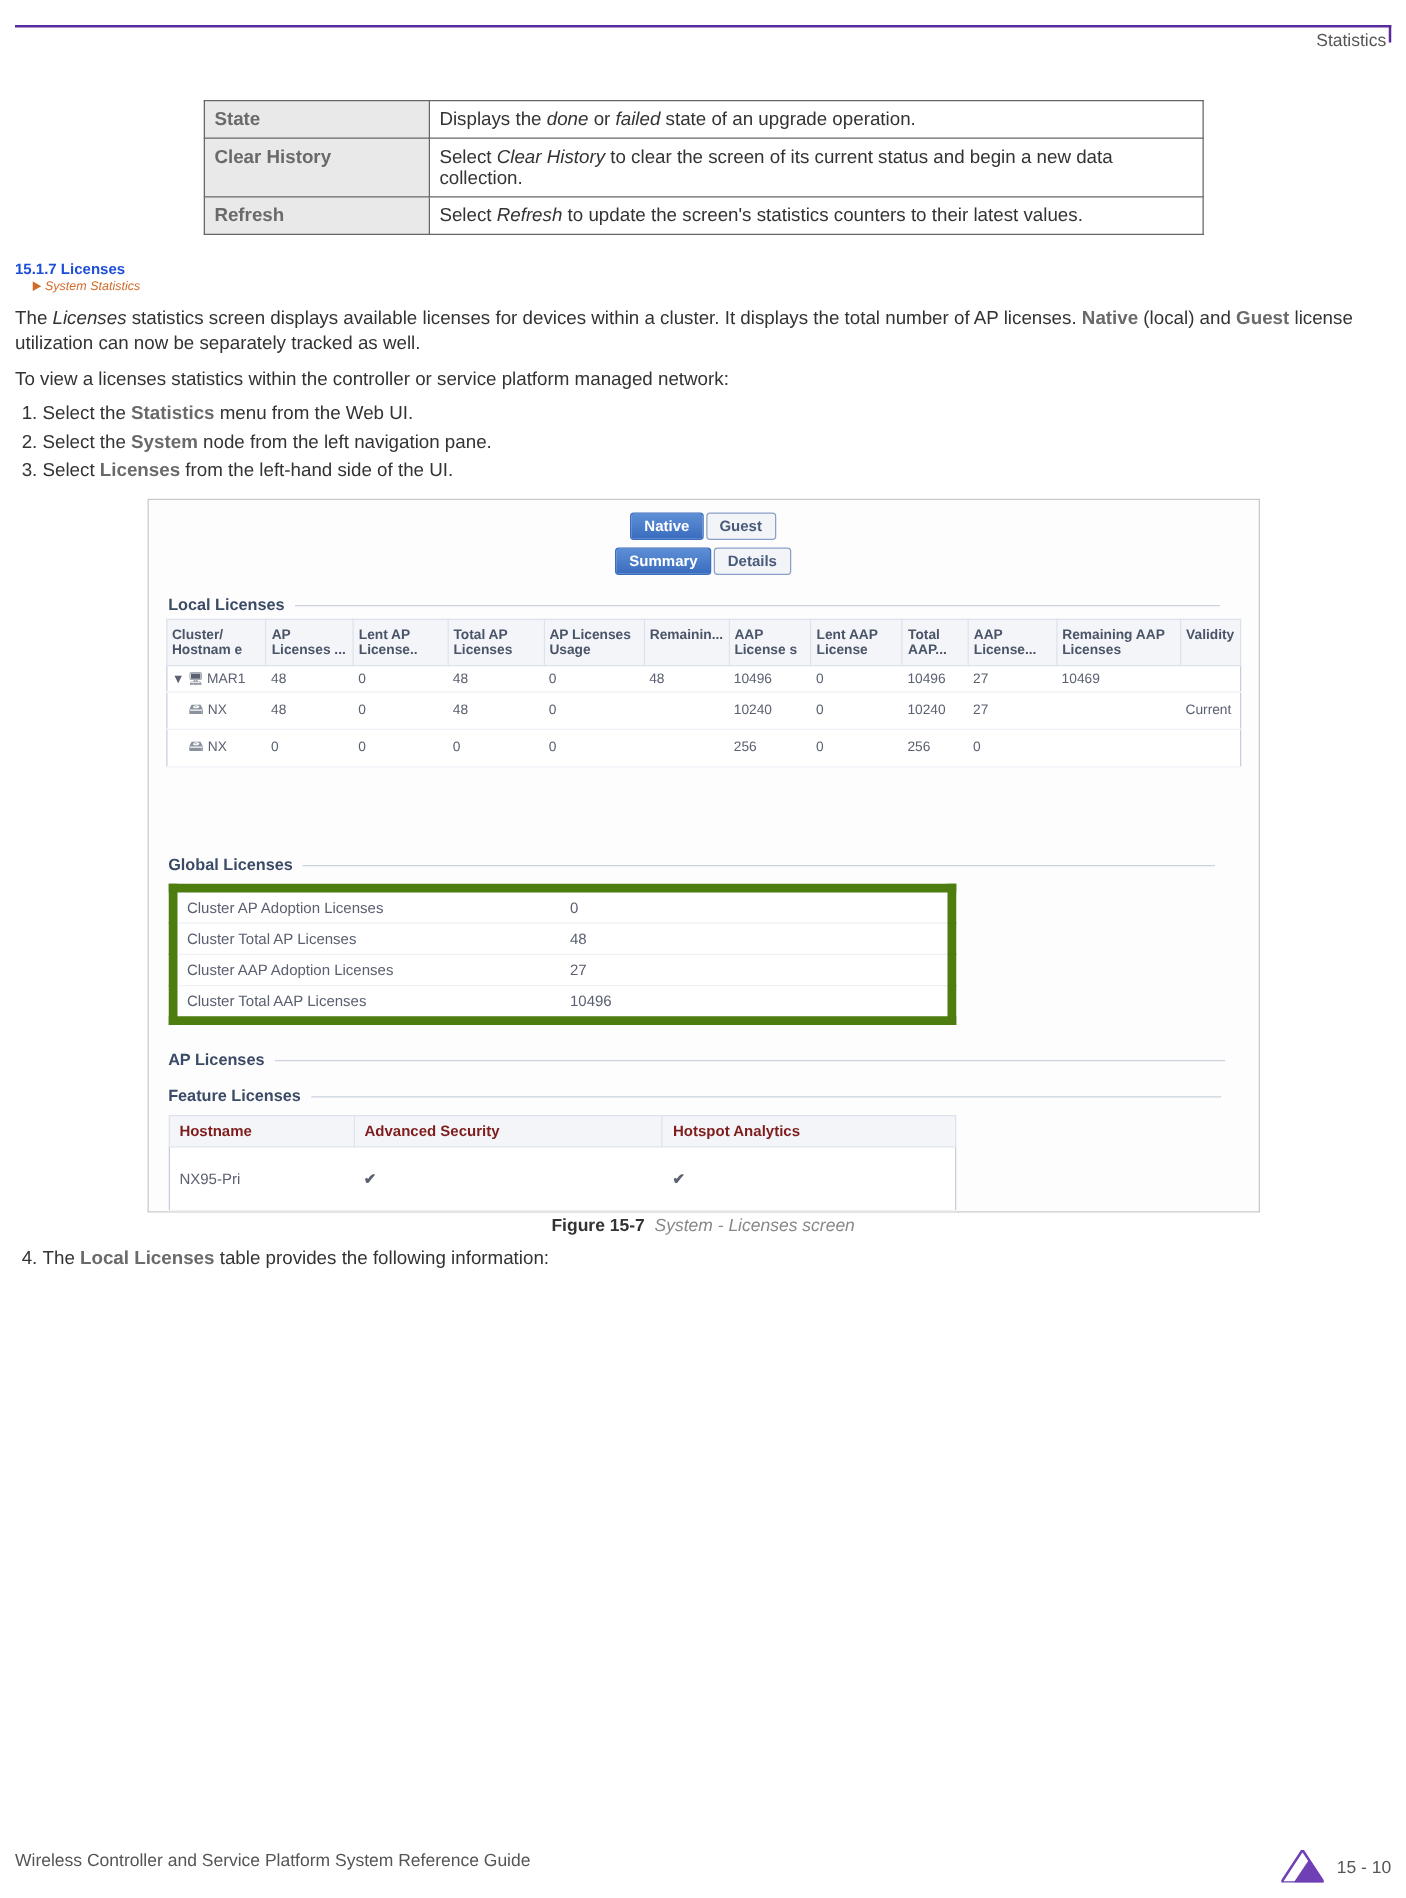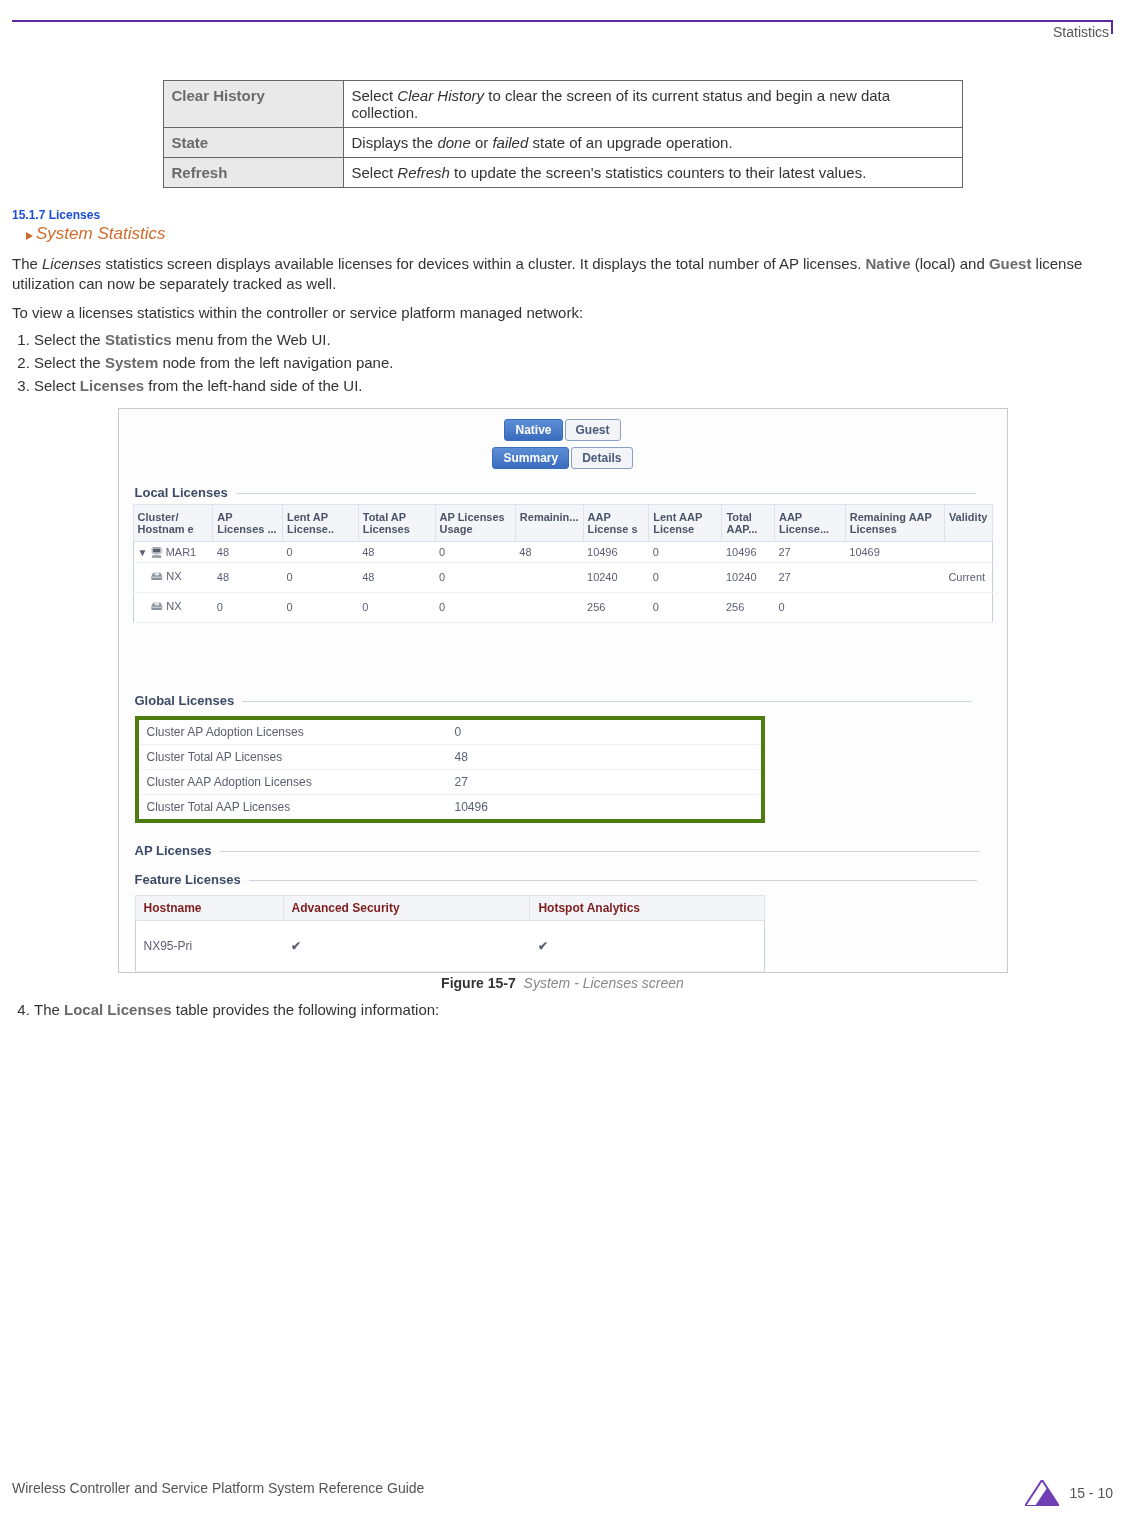--- a/index.html
+++ b/index.html
@@ -56,21 +56,21 @@
   .em { font-style: italic; }
   h3.section-num {
     color: #1d4ed8;
     font-size: 12px;
     font-weight: bold;
     margin: 18px 0 2px 0;
   }
   .breadcrumb {
     color: #d16b2b;
     font-style: italic;
-    font-size: 17px;
+    font-size: 10px;
     margin: 2px 0 10px 14px;
   }
   .breadcrumb svg { vertical-align: -1px; margin-right:2px; }
   p.body {
     margin: 8px 0;
     line-height: 1.35;
   }
   .bold-gray { color:#6a6a6a; font-weight:bold; }
   ol.steps { list-style: decimal; padding-left: 22px; margin: 6px 0 14px 0;}
   ol.steps li { margin: 6px 0; }
@@ -131,21 +131,21 @@
   .grid td {
     padding:4px;
     border-bottom:1px solid #eef0f5;
     color:#5a6070;
   }
   .icon-tree { color:#5a6070; font-size:10px; }
   .icon-server { color:#8a929e; font-size:12px; }
   .kv-table {
     width:630px;
     margin:4px 0 10px 16px;
-    border:4px solid #4d7c0f;
+    border:7px solid #4d7c0f;
     border-collapse:collapse;
     font-size:12px;
     background:#fff;
   }
   .kv-table td {
     padding:5px 8px;
     border-bottom:1px solid #eef0f5;
     color:#5a6070;
   }
   .kv-table td:first-child { width:310px; }
@@ -195,26 +195,26 @@
 </head>
 <body>
 
 <div class="page">
 
   <div class="header-label">Statistics</div>
 
   <table class="def-table">
     <tbody id="def-top-body">
         <tr>
+          <td class="term">State</td>
+          <td class="desc">Displays the <span class="em">done</span> or <span class="em">failed</span> state of an upgrade operation.</td>
+        </tr>
+        <tr>
           <td class="term">Clear History</td>
           <td class="desc">Select <span class="em">Clear History</span> to clear the screen of its current status and begin a new data collection.</td>
-        </tr>
-        <tr>
-          <td class="term">State</td>
-          <td class="desc">Displays the <span class="em">done</span> or <span class="em">failed</span> state of an upgrade operation.</td>
         </tr>
         <tr>
           <td class="term">Refresh</td>
           <td class="desc">Select <span class="em">Refresh</span> to update the screen's statistics counters to their latest values.</td>
         </tr>
       </tbody>
   </table>
 
   <h3 class="section-num">15.1.7 Licenses</h3>
   <div class="breadcrumb">

